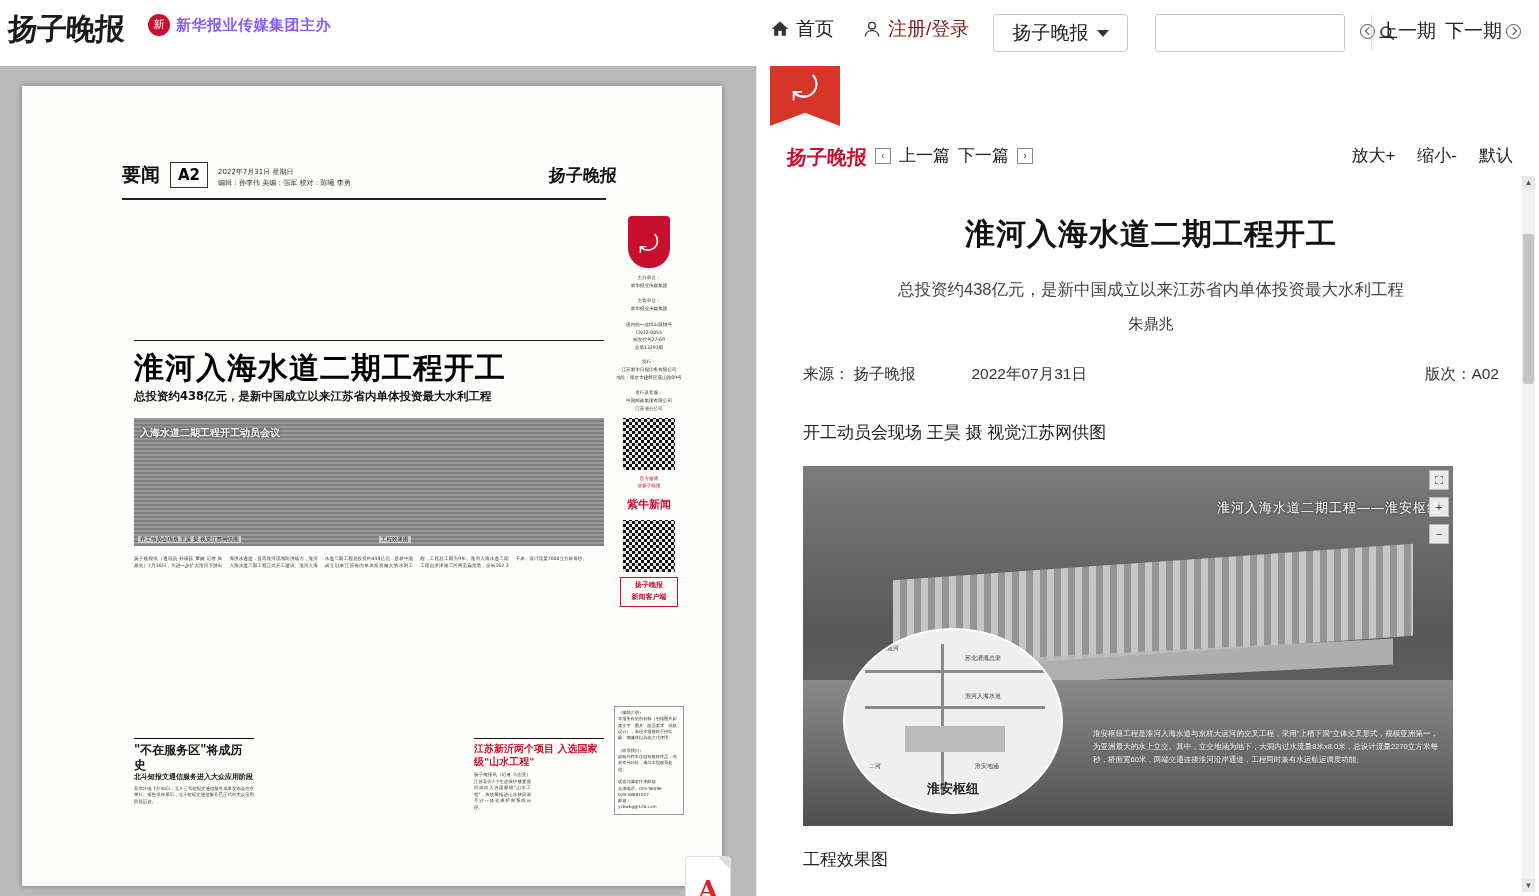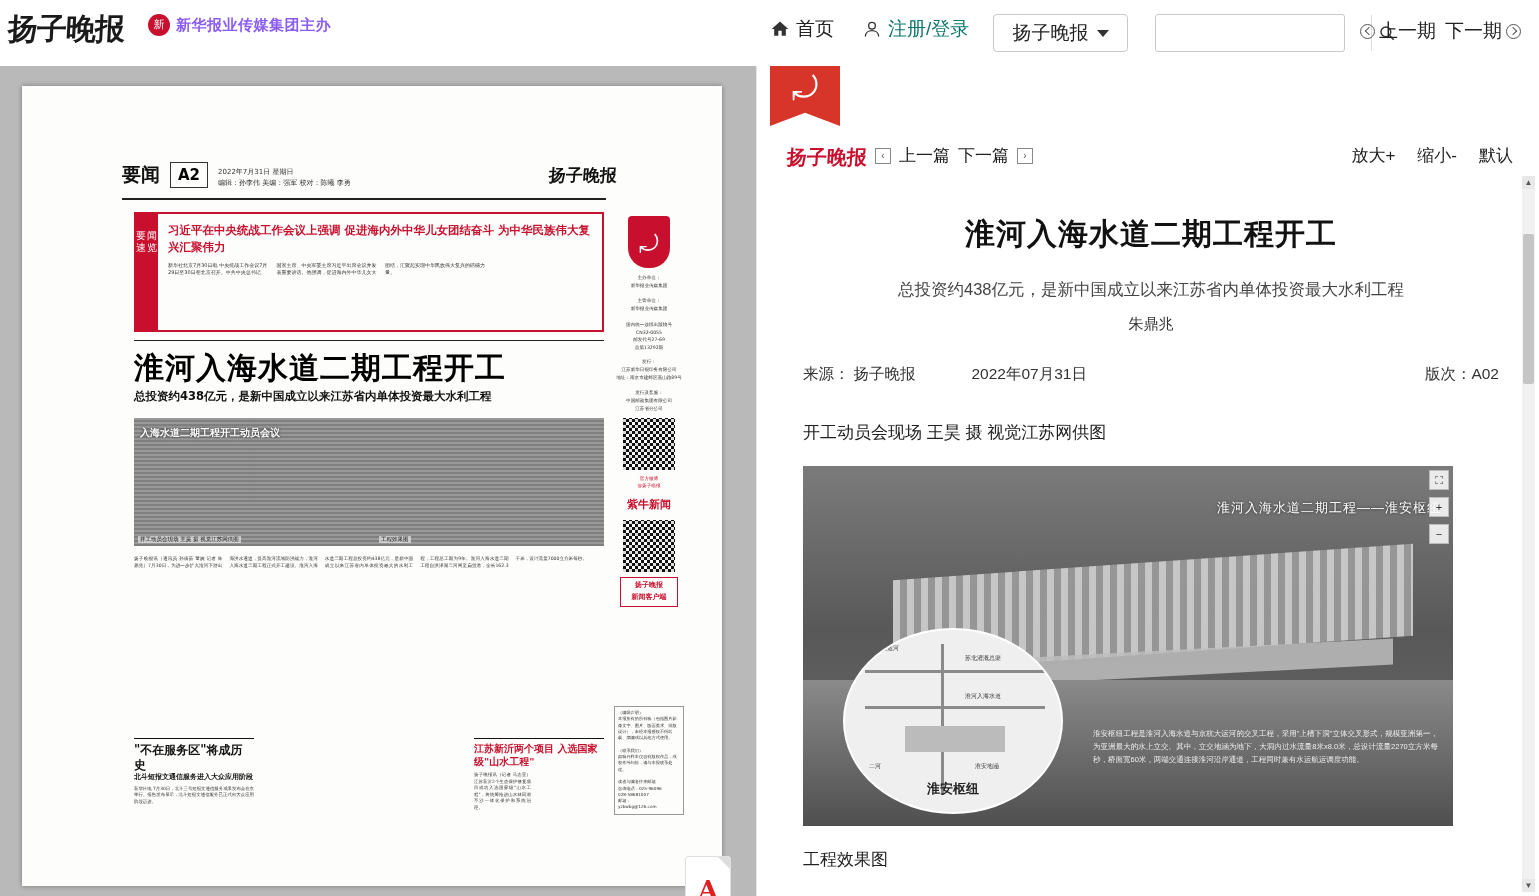--- a/index.html
+++ b/index.html
@@ -51,21 +51,21 @@
     letter-spacing: 0.5px;
   }
   .nav-home {
     position: absolute; left: 770px; top: 16px;
     display: flex; align-items: center; gap: 6px;
     font-size: 19px; color: #222; cursor: pointer;
   }
   .nav-login {
     position: absolute; left: 862px; top: 16px;
     display: flex; align-items: center; gap: 6px;
-    font-size: 19px; color: #0f766e; cursor: pointer;
+    font-size: 19px; color: #7f1d1d; cursor: pointer;
   }
   .paper-select {
     position: absolute; left: 993px; top: 14px;
     width: 135px; height: 38px;
     border: 1px solid #c9c9c9;
     border-radius: 4px;
     background: #fff;
     display: flex; align-items: center; justify-content: center;
     gap: 8px;
     font-size: 19px; color: #222;
@@ -481,26 +481,20 @@
         <span class="yw">要闻</span>
         <span class="a2">A2</span>
         <span class="meta">
           <span>2022年7月31日 星期日</span><br>
           <span>编辑：孙李伟  美编：强军  校对：陈曦  李勇</span>
         </span>
       </div>
       <div class="ph-masthead">扬子晚报</div>
       <div class="rule" style="left:100px; top:112px; width:484px; height:2px;"></div>
 
-      <div class="ph-box1">
-        <div class="tag">要闻速览</div>
-        <div class="ttl">习近平在中央统战工作会议上强调
-促进海内外中华儿女团结奋斗  为中华民族伟大复兴汇聚伟力</div>
-        <div class="body">新华社北京7月30日电 中央统战工作会议7月29日至30日在北京召开。中共中央总书记、国家主席、中央军委主席习近平出席会议并发表重要讲话。他强调，促进海内外中华儿女大团结，汇聚起实现中华民族伟大复兴的磅礴力量。</div>
-      </div>
 
       <div class="rule" style="left:112px; top:254px; width:470px; height:1px;"></div>
       <div class="ph-title">淮河入海水道二期工程开工</div>
       <div class="ph-sub">总投资约438亿元，是新中国成立以来江苏省内单体投资最大水利工程</div>
 
       <div class="ph-photo" style="left:112px; top:332px; width:281px; height:128px;">
         <div class="ov">入海水道二期工程开工动员会议</div>
         <div class="cap">开工动员会现场  王昊  摄  视觉江苏网供图</div>
       </div>
       <div class="ph-photo" style="left:353px; top:332px; width:229px; height:128px;">

